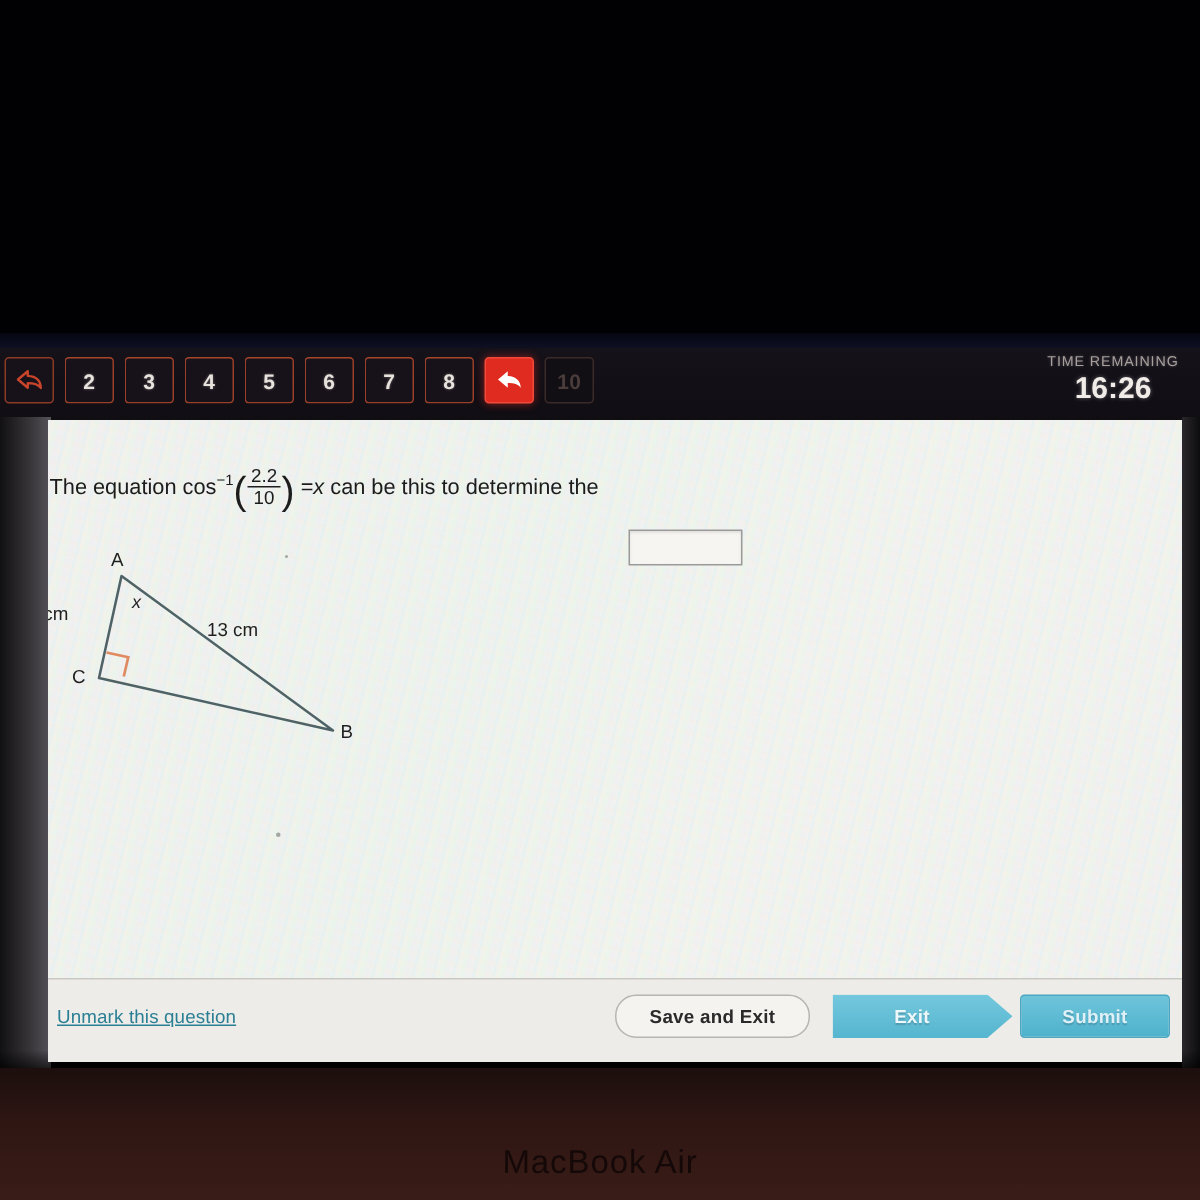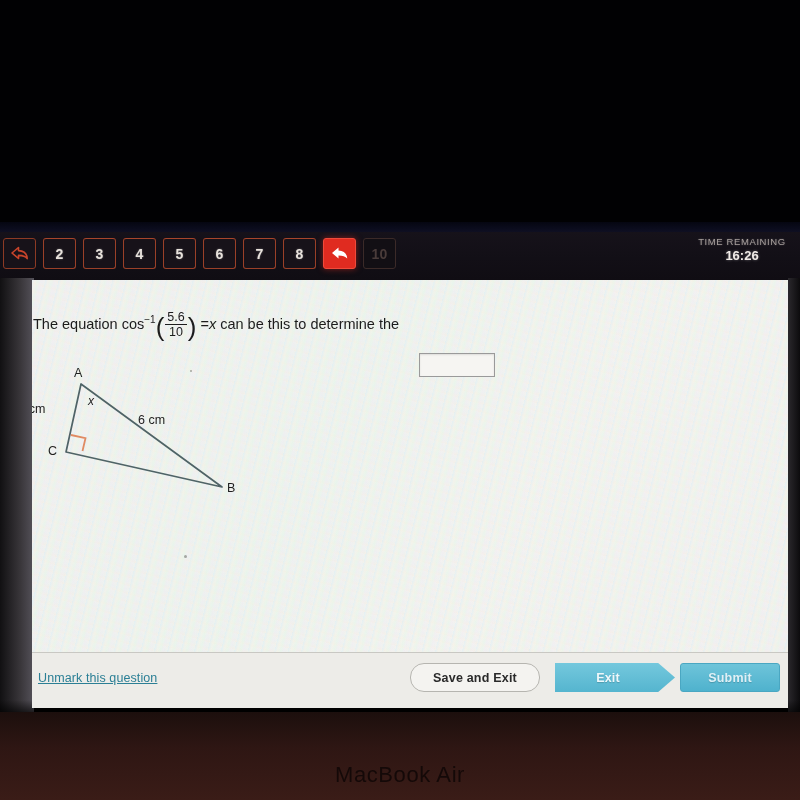--- a/index.html
+++ b/index.html
@@ -91,21 +91,21 @@
     color: #cfc9c4;
   }
   .timer-label {
     font-size: 9.5px;
     letter-spacing: 0.6px;
     color: #a79f9c;
     white-space: nowrap;
     text-shadow: 0 0 2px rgba(255,255,255,0.25);
   }
   .timer-value {
-    font-size: 13px;
+    font-size: 20px;
     font-weight: bold;
     color: #f1ece8;
     margin-top: 1px;
     text-shadow: 0 0 3px rgba(255,255,255,0.35);
   }
 
   
   .gutter-left {
     position: absolute;
     left: 0; top: 278px;
@@ -355,39 +355,39 @@
 
   <div class="gutter-left"></div>
   <div class="gutter-right"></div>
 
   <div class="panel">
 
     <div class="panel-sheen"></div>
     <div class="moire"></div>
 
     <div class="q-text q-left">
-      <span class="eqn"><span>The equation cos</span><span class="sup">−1</span><span class="paren">(</span><span class="frac"><span class="num">5.6</span><span class="den">10</span></span><span class="paren">)</span>
+      <span class="eqn"><span>The equation cos</span><span class="sup">−1</span><span class="paren">(</span><span class="frac"><span class="num">2.2</span><span class="den">10</span></span><span class="paren">)</span>
         <span>=</span><span class="ital">x</span></span><span> can be this to determine the</span>
     </div>
 
 
     <input class="answer-input" type="text" value="" style="">
 
     <div class="figure">
       <svg width="240" height="135" viewBox="0 0 240 135" aria-hidden="true">
 
         <polygon points="45,12 30,80 186,115" fill="none" stroke="#4f6366" stroke-width="1.7" stroke-linejoin="round"></polygon>
 
         <path d="M35.0 63.0 L49.5 66.2 L46.5 79.0" fill="none" stroke="#e08a62" stroke-width="1.8"></path>
       </svg>
       <span class="fig-label" style="left:38px; top:-6px;">A</span>
       <span class="fig-label" style="left:12px; top:72px;">C</span>
       <span class="fig-label" style="left:191px; top:109px;">B</span>
       <span class="fig-label" style="left:-28px; top:30px;">3.4 cm</span>
-      <span class="fig-label" style="left:102px; top:41px;">6 cm</span>
+      <span class="fig-label" style="left:102px; top:41px;">13 cm</span>
       <span class="fig-label ital" style="left:52px; top:22px; font-size:12px;">x</span>
     </div>
 
     <div class="dust" style="left:152px; top:275px; width:3px; height:3px;"></div>
     <div class="dust" style="left:158px; top:90px; width:2px; height:2px;"></div>
 
     <div class="toolbar">
       <a class="unmark-link" href="#">Unmark this question</a>
       <div class="btn btn-save">Save and Exit</div>
       <div class="btn btn-next">Exit</div>

